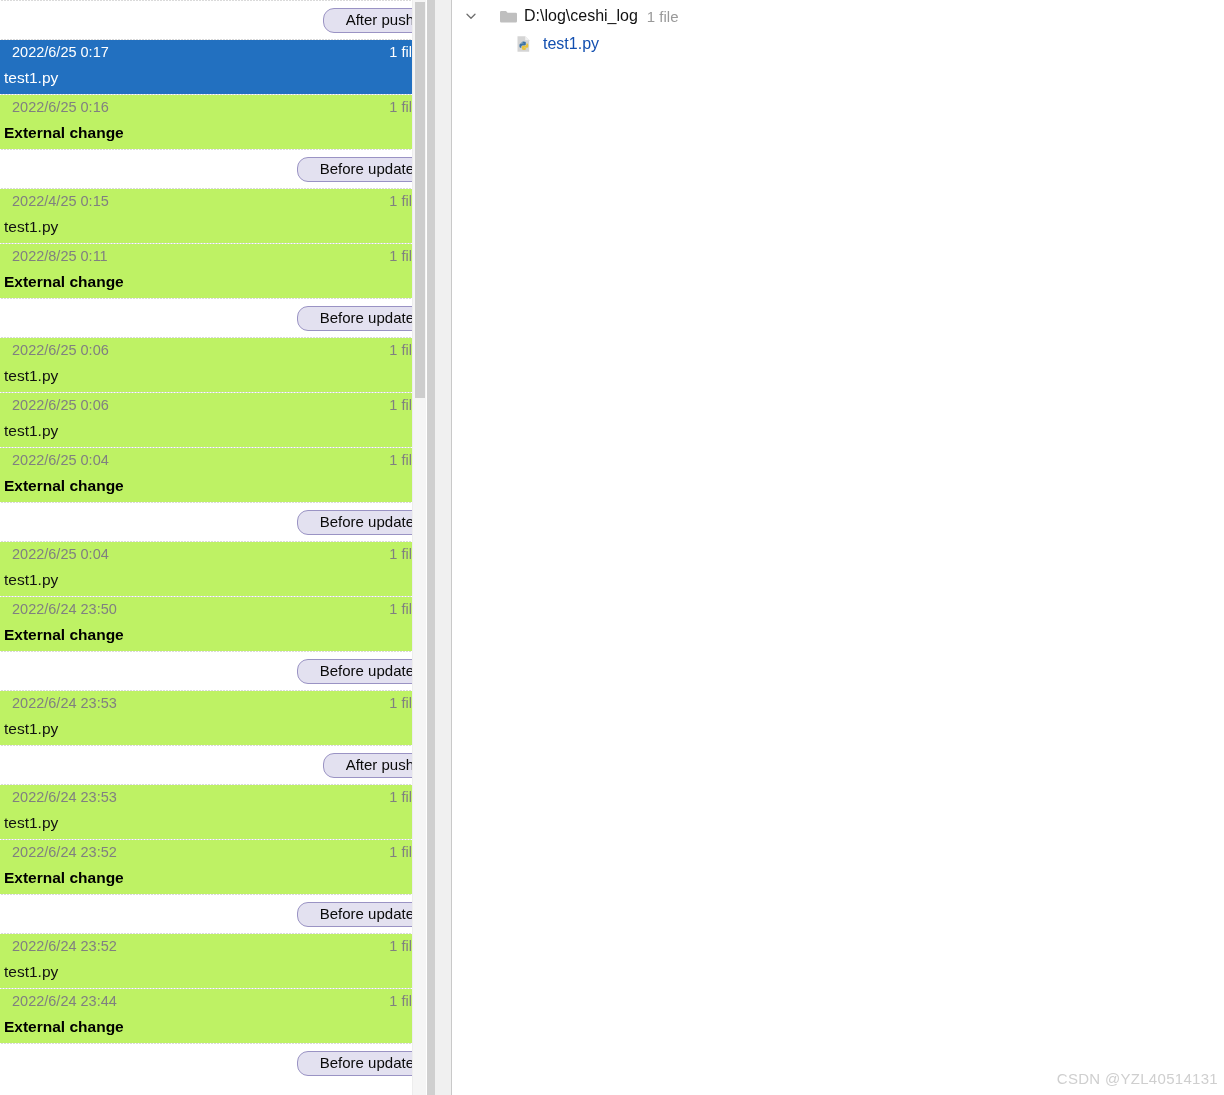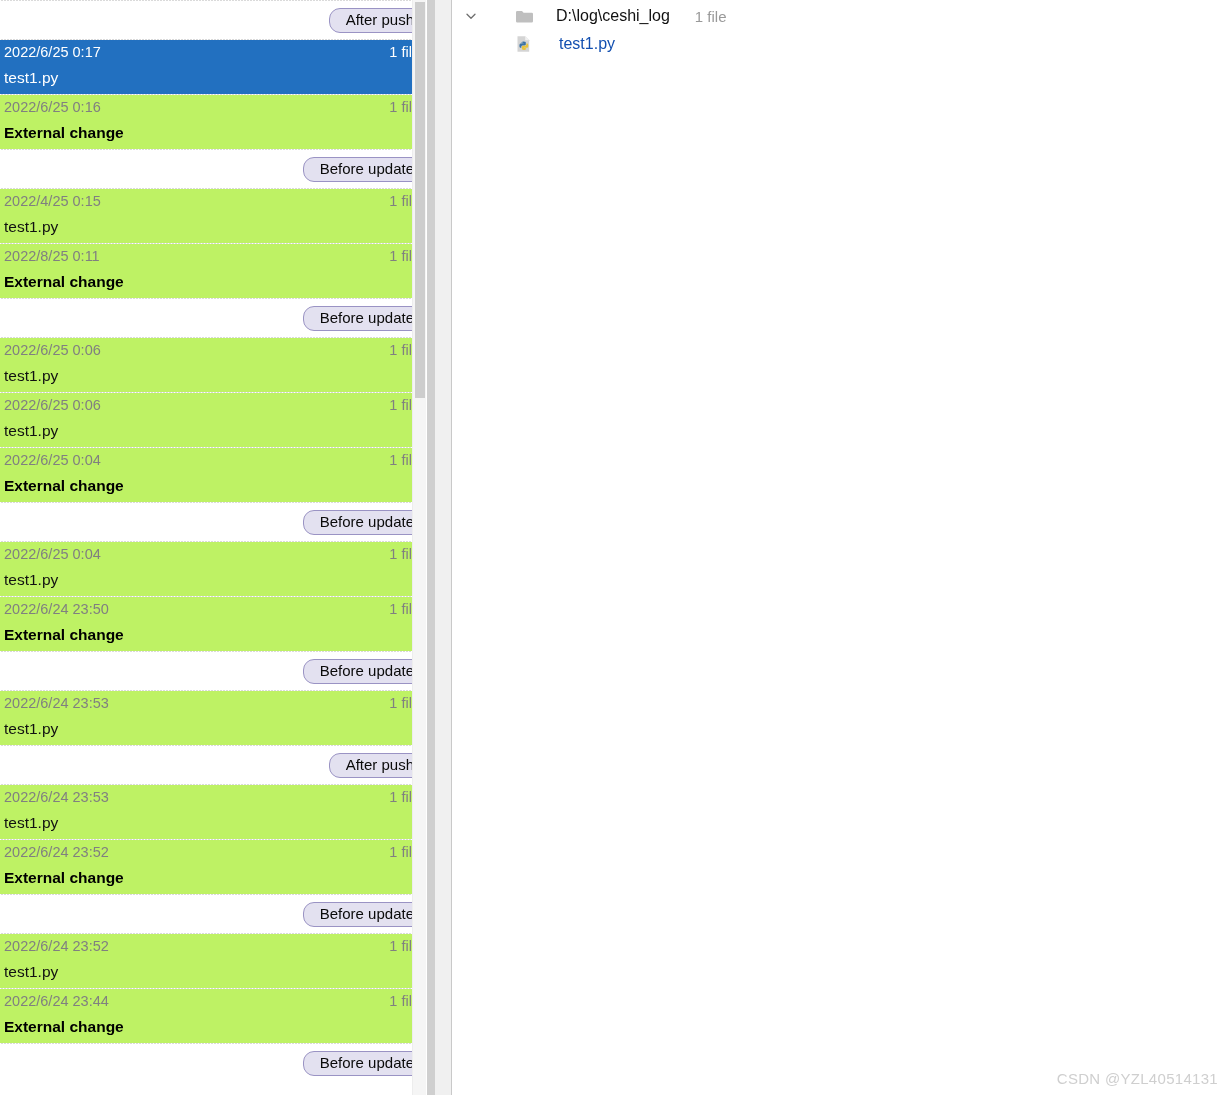--- a/index.html
+++ b/index.html
@@ -73,21 +73,21 @@
     justify-content: flex-end;
     padding-right: 2px;
     box-sizing: border-box;
     background: #ffffff;
   }
   .chip {
     display: inline-block;
     border: 1px solid #9a93c4;
     background: #e3e1f0;
     border-radius: 11px;
-    padding: 2px 9px 3px 16px;
+    padding: 2px 9px 3px 22px;
     font-size: 15px;
     line-height: 18px;
     color: #0a0a0a;
     white-space: nowrap;
   }
 
   
   .entry-row {
     height: 54px;
     padding: 4px 2px 3px 4px;
@@ -97,20 +97,21 @@
   .entry-row .line1 {
     display: flex;
     align-items: baseline;
     justify-content: space-between;
     height: 22px;
   }
   .entry-row .timestamp {
     color: #808080;
     font-size: 14.5px;
     white-space: nowrap;
+    margin-left: 8px;
   }
   .entry-row .filecount {
     color: #808080;
     font-size: 14.5px;
     white-space: nowrap;
     padding-right: 4px;
   }
   .entry-row .line2 {
     height: 24px;
     display: flex;
@@ -184,21 +185,21 @@
     background: #ffffff;
     padding: 2px 0 0 10px;
     box-sizing: border-box;
     position: relative;
     overflow: hidden;
   }
   .tree-row {
     display: flex;
     align-items: center;
     height: 28px;
-    gap: 22px;
+    gap: 6px;
     white-space: nowrap;
   }
   .tree-row.child {
     padding-left: 52px;
   }
   .tree-row .chevron {
     width: 18px;
     height: 18px;
     flex: 0 0 18px;
     display: flex;

